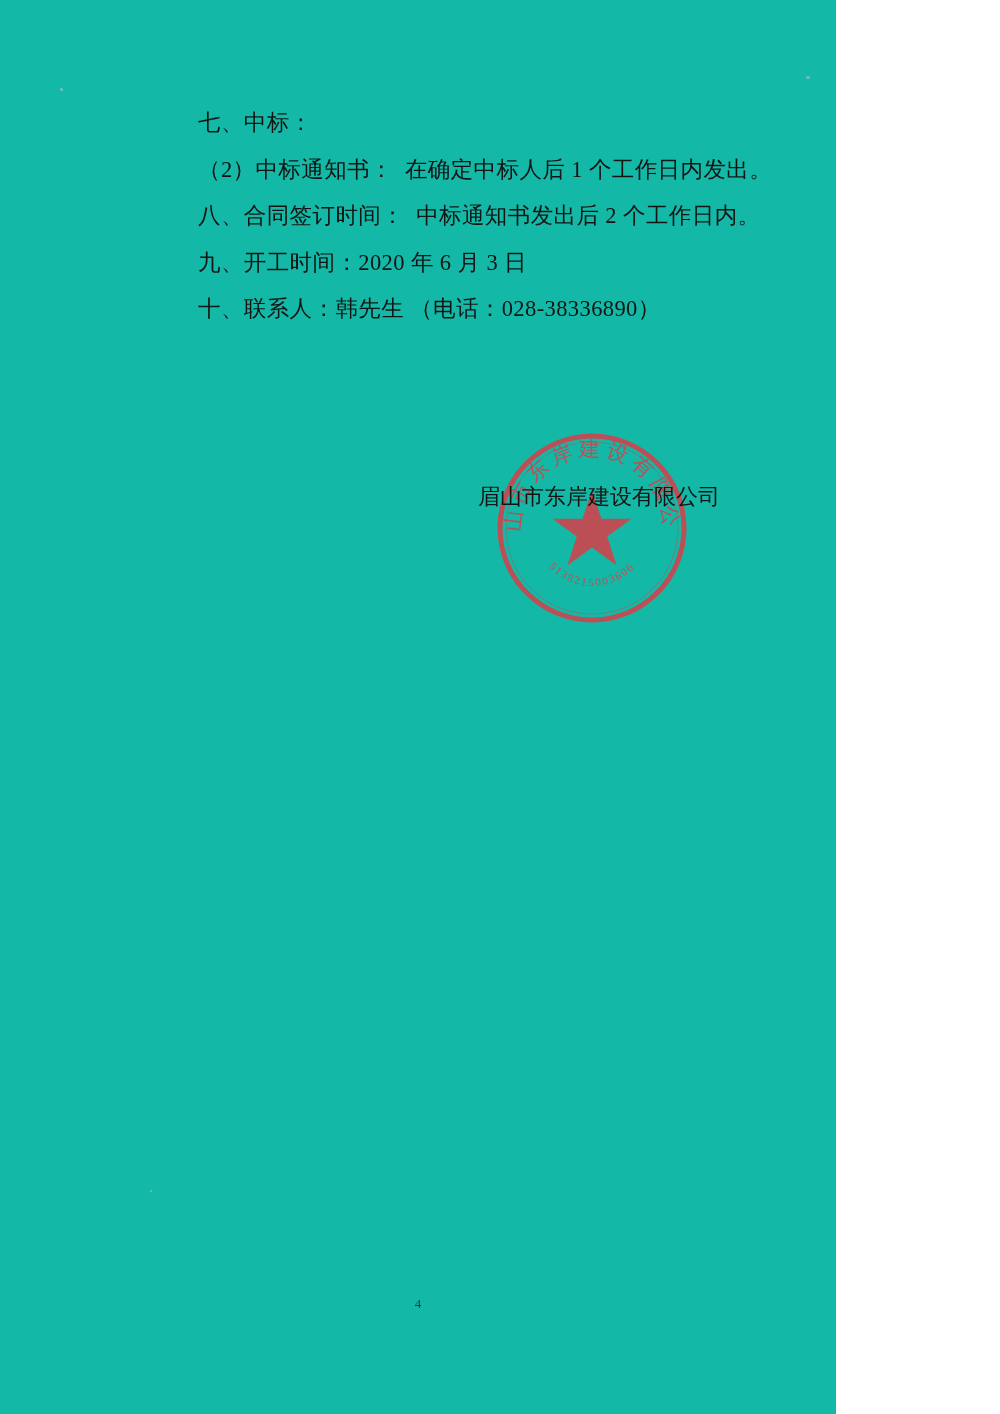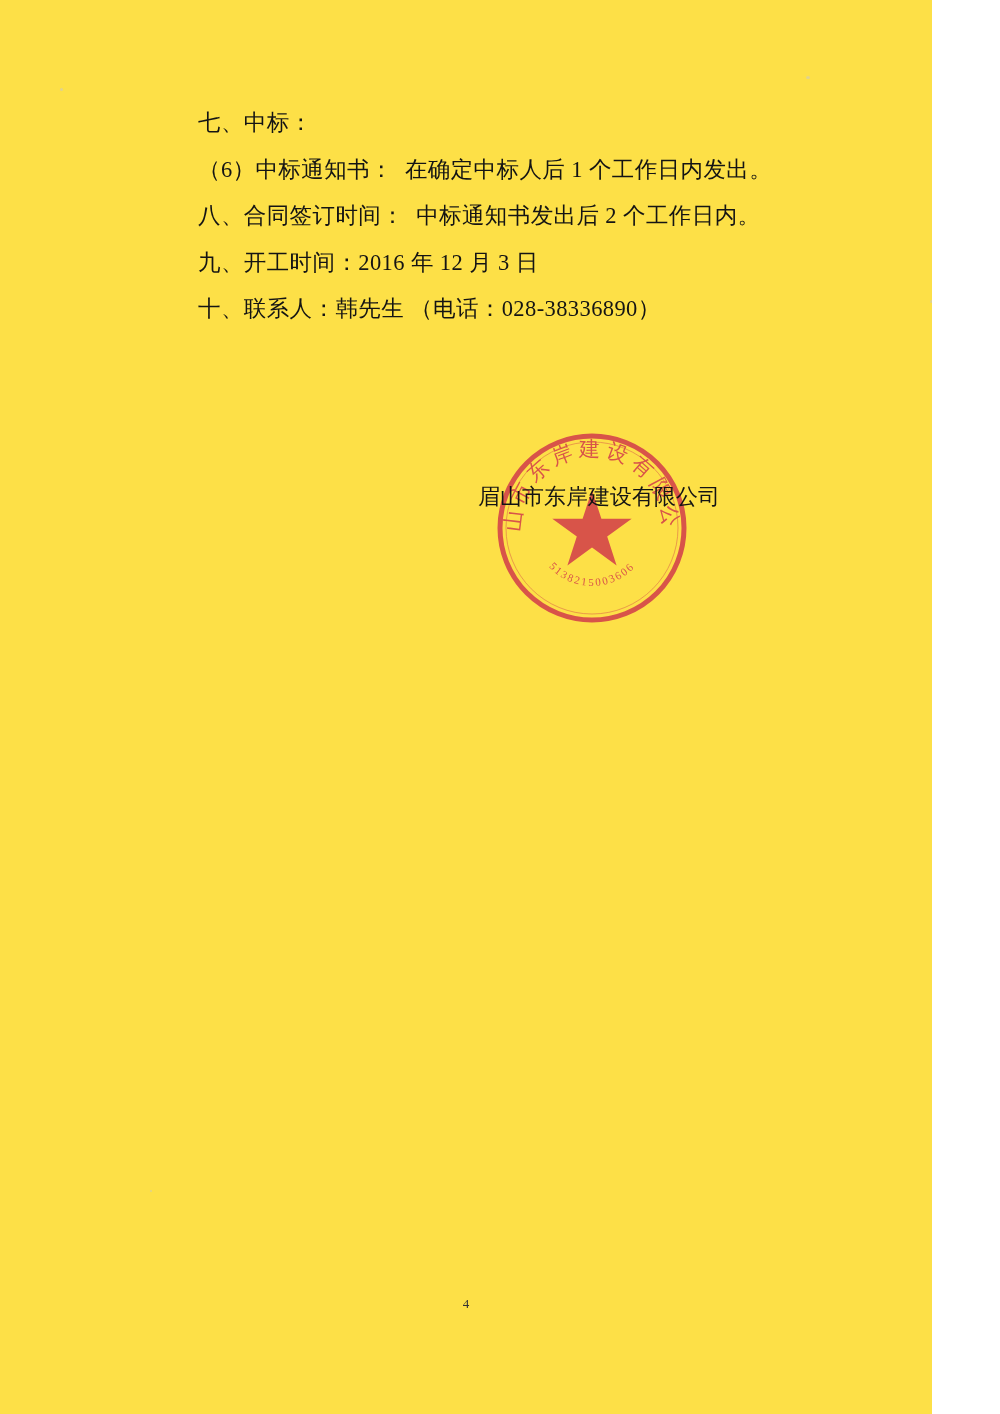--- a/index.html
+++ b/index.html
@@ -2,23 +2,23 @@
 <html lang="zh"><head>
 <meta charset="utf-8">
 <style>
   html, body {
     margin: 0;
     padding: 0;
     background: #ffffff;
   }
   .page {
     position: relative;
-    width: 932px;
+    width: 836px;
     height: 1414px;
-    background: #fde047;
+    background: #14b8a6;
     overflow: hidden;
     font-family: "Liberation Serif", "DejaVu Serif", serif;
     color: #111111;
   }
   
   .speck {
     position: absolute;
     background: #c9c9c9;
     border-radius: 50%;
     opacity: 0.55;
@@ -79,23 +79,23 @@
 
 <div class="page">
 
   <div class="speck" style="left:60px;top:88px;width:3px;height:3px;"></div>
   <div class="speck" style="left:806px;top:76px;width:4px;height:3px;"></div>
   <div class="speck" style="left:930px;top:300px;width:3px;height:3px;"></div>
   <div class="speck" style="left:150px;top:1190px;width:2px;height:2px;"></div>
 
   <div class="body-text">
     <div class="line">七、中标：</div>
-    <div class="line">（6）中标通知书：  在确定中标人后 1 个工作日内发出。</div>
+    <div class="line">（2）中标通知书：  在确定中标人后 1 个工作日内发出。</div>
     <div class="line">八、合同签订时间：  中标通知书发出后 2 个工作日内。</div>
-    <div class="line">九、开工时间：2016 年 12 月 3 日</div>
+    <div class="line">九、开工时间：2020 年 6 月 3 日</div>
     <div class="line">十、联系人：韩先生 （电话：028-38336890）</div>
   </div>
 
   <div class="seal">
     <svg width="200" height="200" viewBox="0 0 200 200" xmlns="http://www.w3.org/2000/svg">
       <defs>
         <path id="arcTop" d="M 28,100 A 72,72 0 0 1 172,100"></path>
         <path id="arcBottom" d="M 42,100 A 58,58 0 0 0 158,100"></path>
       </defs>
       <circle cx="100" cy="100" r="92" fill="none" stroke="#d4414a" stroke-width="5"></circle>

